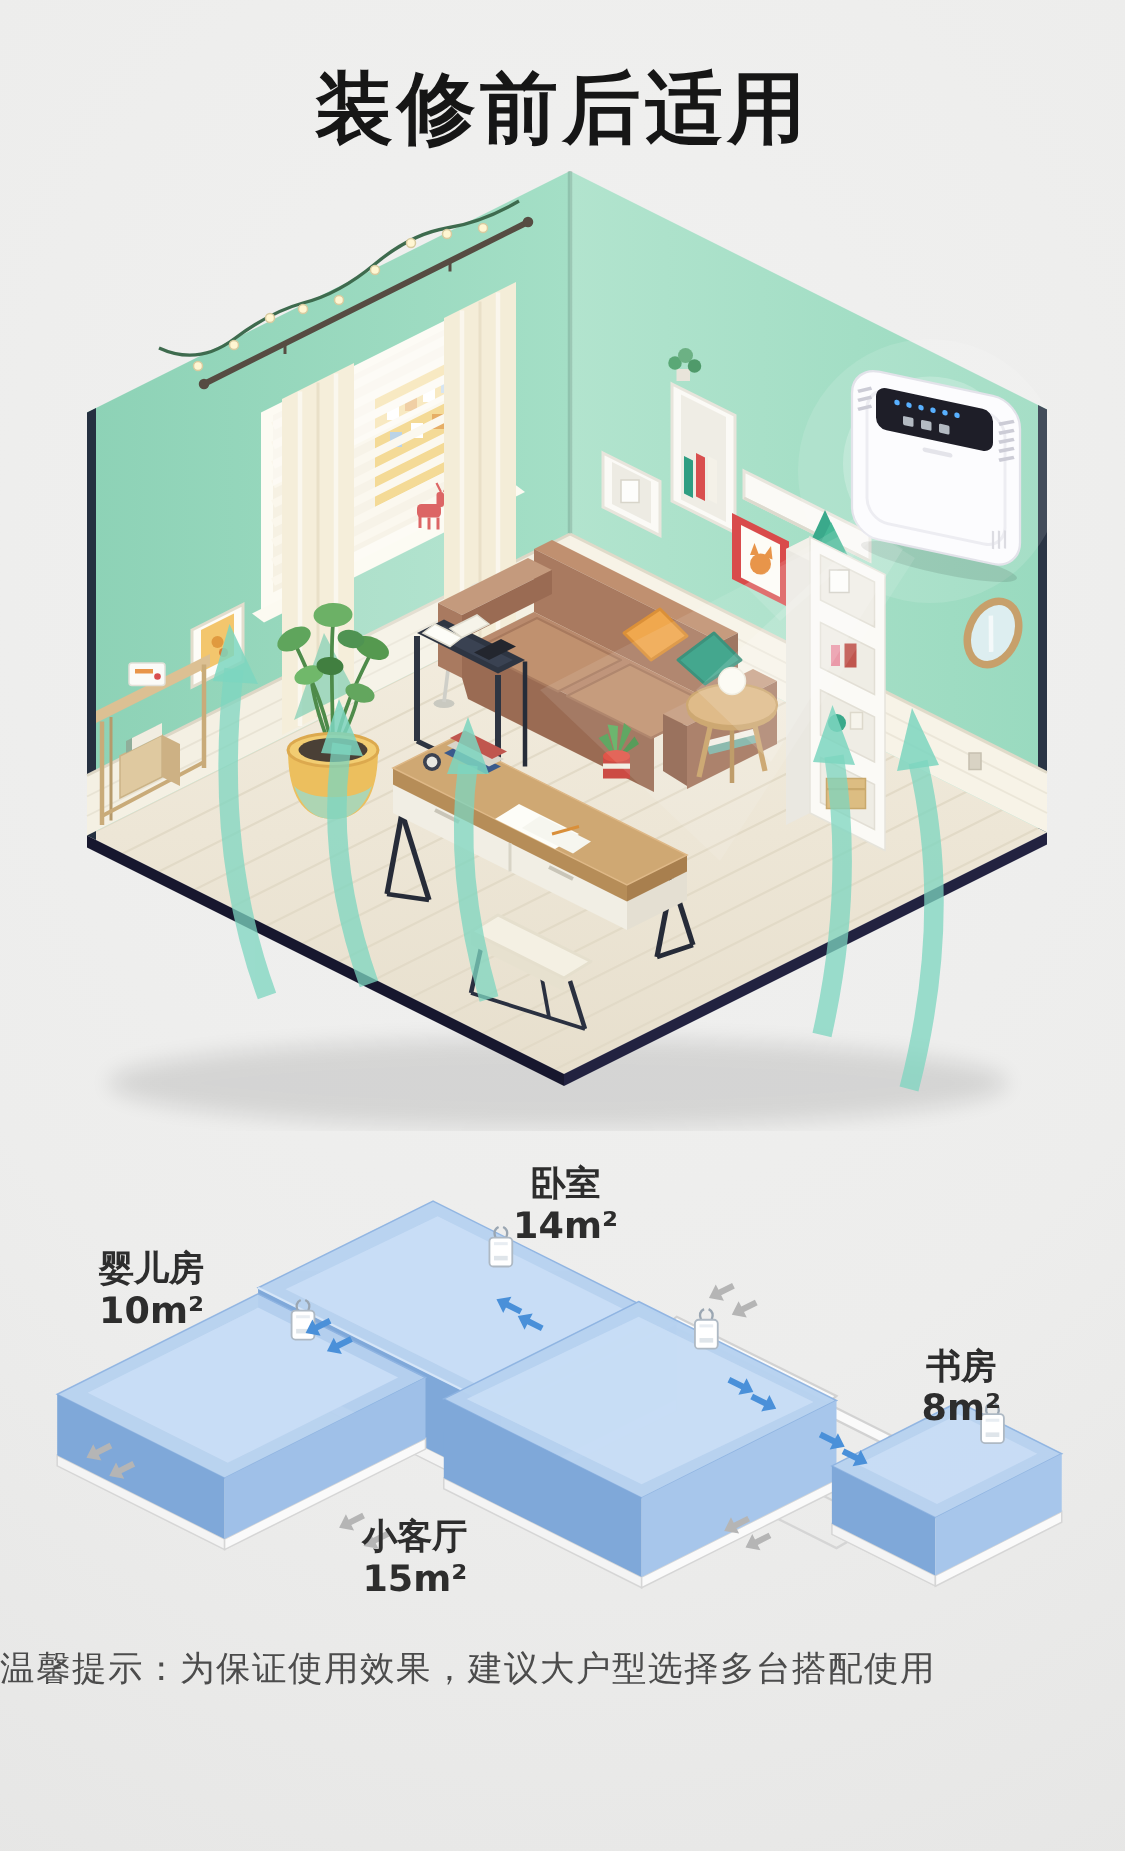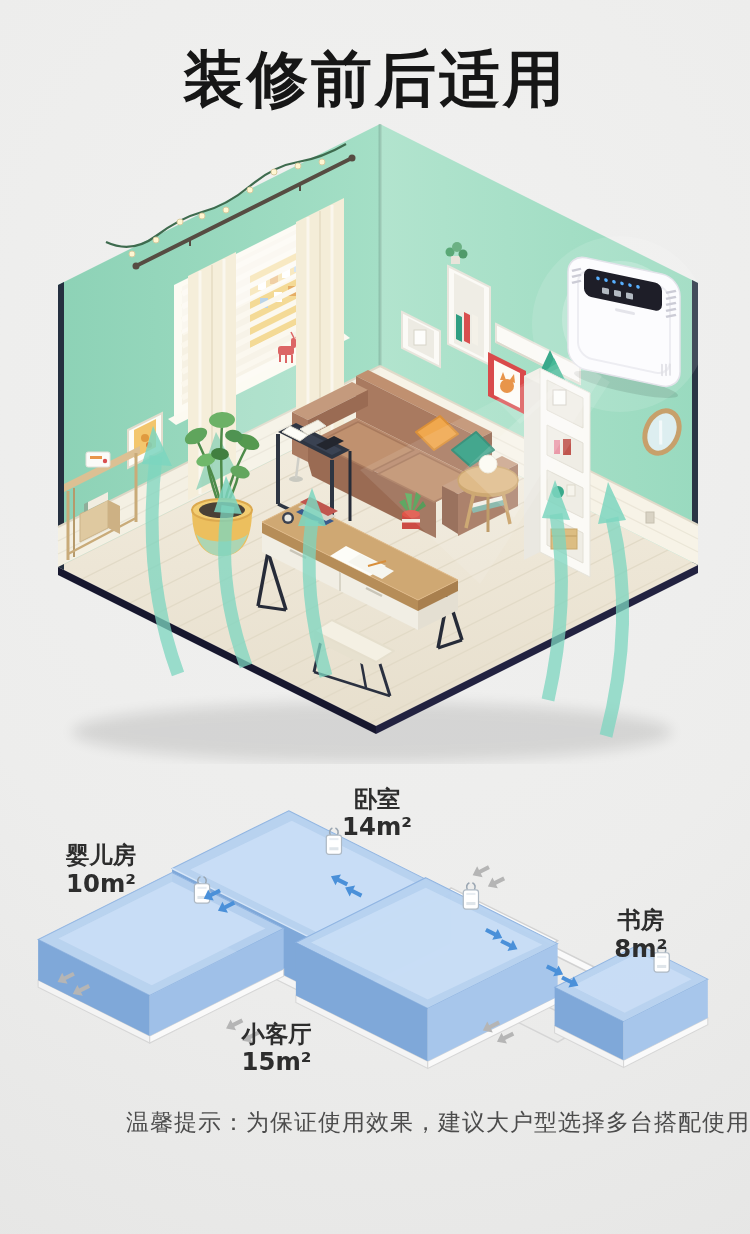--- a/index.html
+++ b/index.html
@@ -3,30 +3,30 @@
 <meta charset="utf-8">
 <style>
   html,body { margin:0; padding:0; background:#e8e8e8; }
   .page {
     position:relative; width:750px; height:1234px; margin:0 auto; overflow:hidden;
     background: radial-gradient(120% 85% at 50% 30%, #f1f1f0 0%, #ededec 55%, #e5e5e4 100%);
     font-family:"DejaVu Sans","Liberation Sans",sans-serif;
   }
   .title {
     margin:0; padding-top:44px; text-align:center;
-    font-size:61px; font-weight:bold; color:#161616; letter-spacing:3px; line-height:1.15;
+    font-size:52px; font-weight:bold; color:#161616; letter-spacing:3px; line-height:1.15;
   }
   .subtitle {
     margin-top:10px; text-align:center; font-size:33px; font-weight:400;
     color:#262626; letter-spacing:1px;
   }
   svg.room { display:block; margin:0 auto; }
   svg.plan { display:block; margin:12px auto 0; }
   .tip {
-    margin-top:14px; text-align:right; font-size:23px; color:#4c4c4c; letter-spacing:1px;
+    margin-top:14px; text-align:left; font-size:23px; color:#4c4c4c; letter-spacing:1px;
   }
   .plan text { font-family:"DejaVu Sans","Liberation Sans",sans-serif; font-weight:600; fill:#2d2d2d; }
 </style>
 </head>
 <body>
 
 <div class="page">
 
   <h1 class="title">装修前后适用</h1>
 

